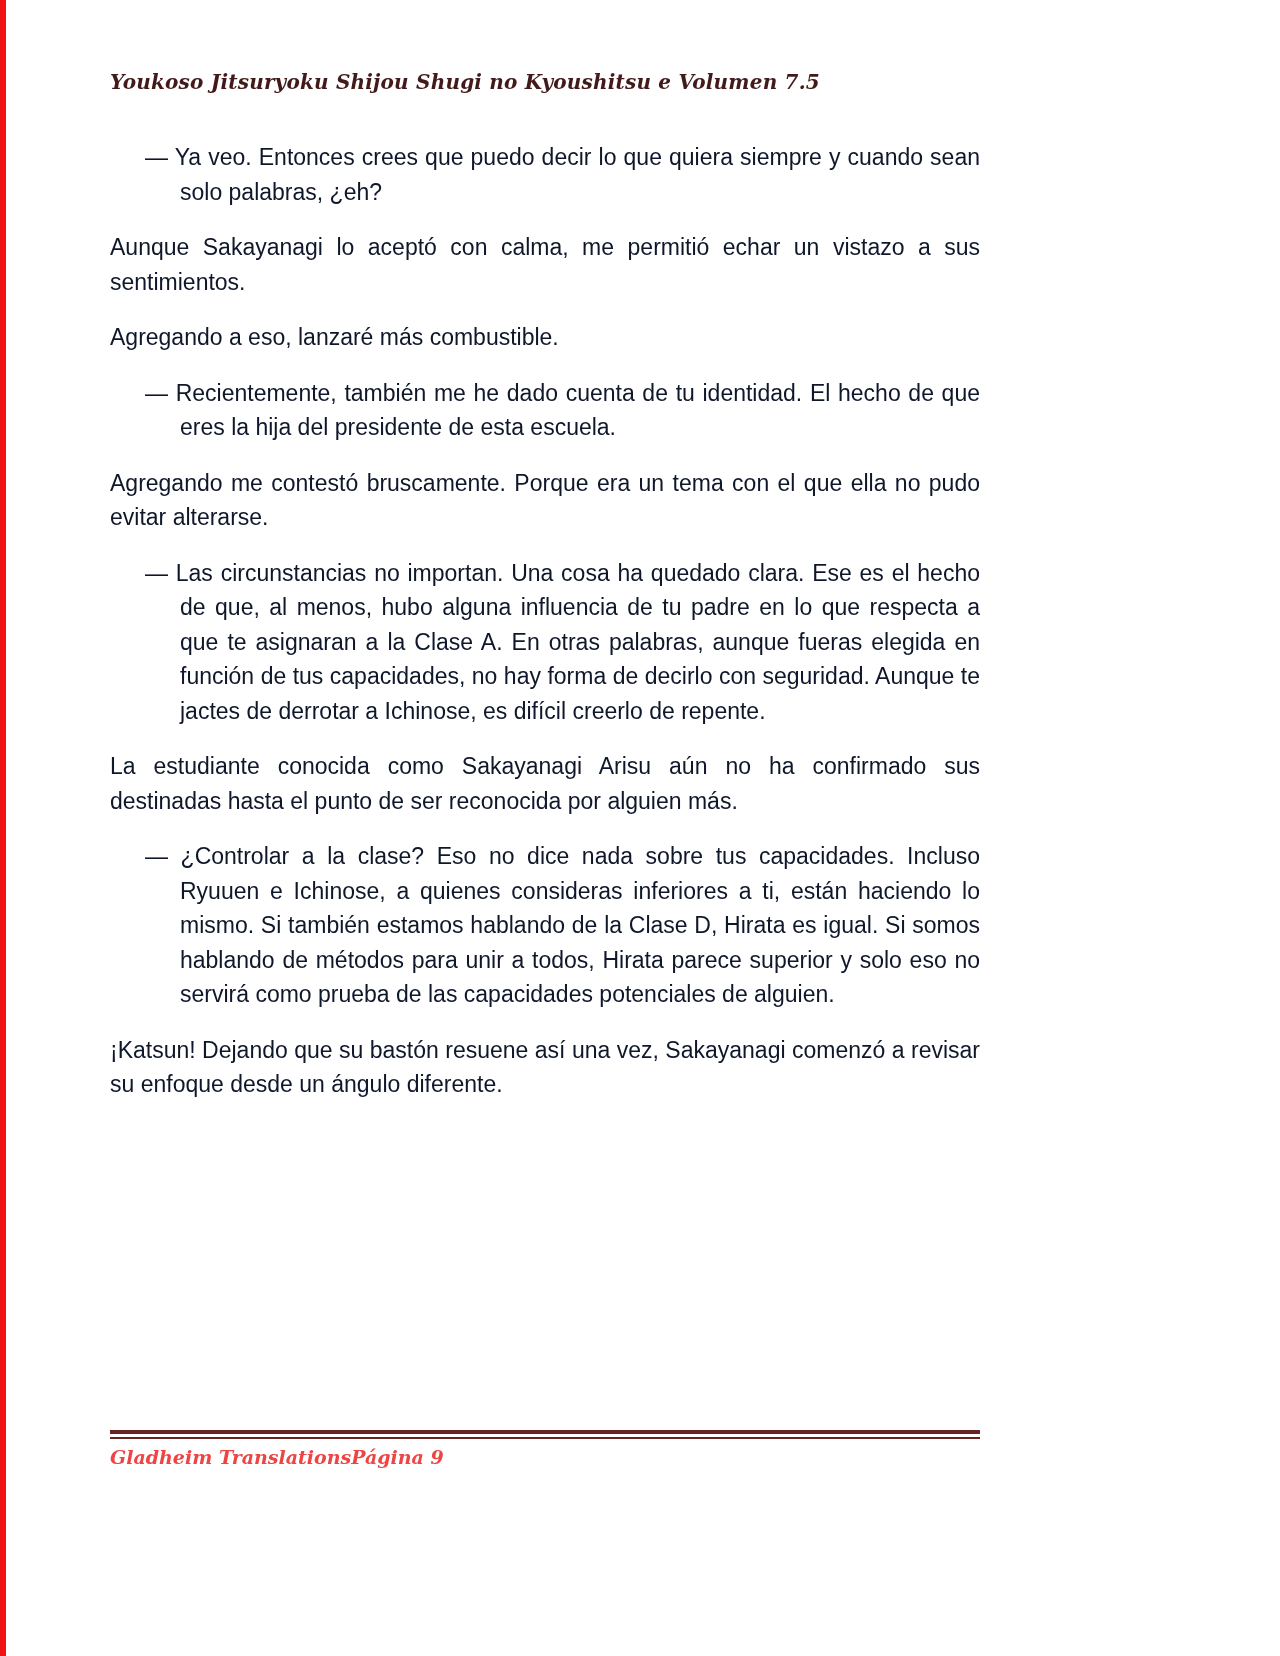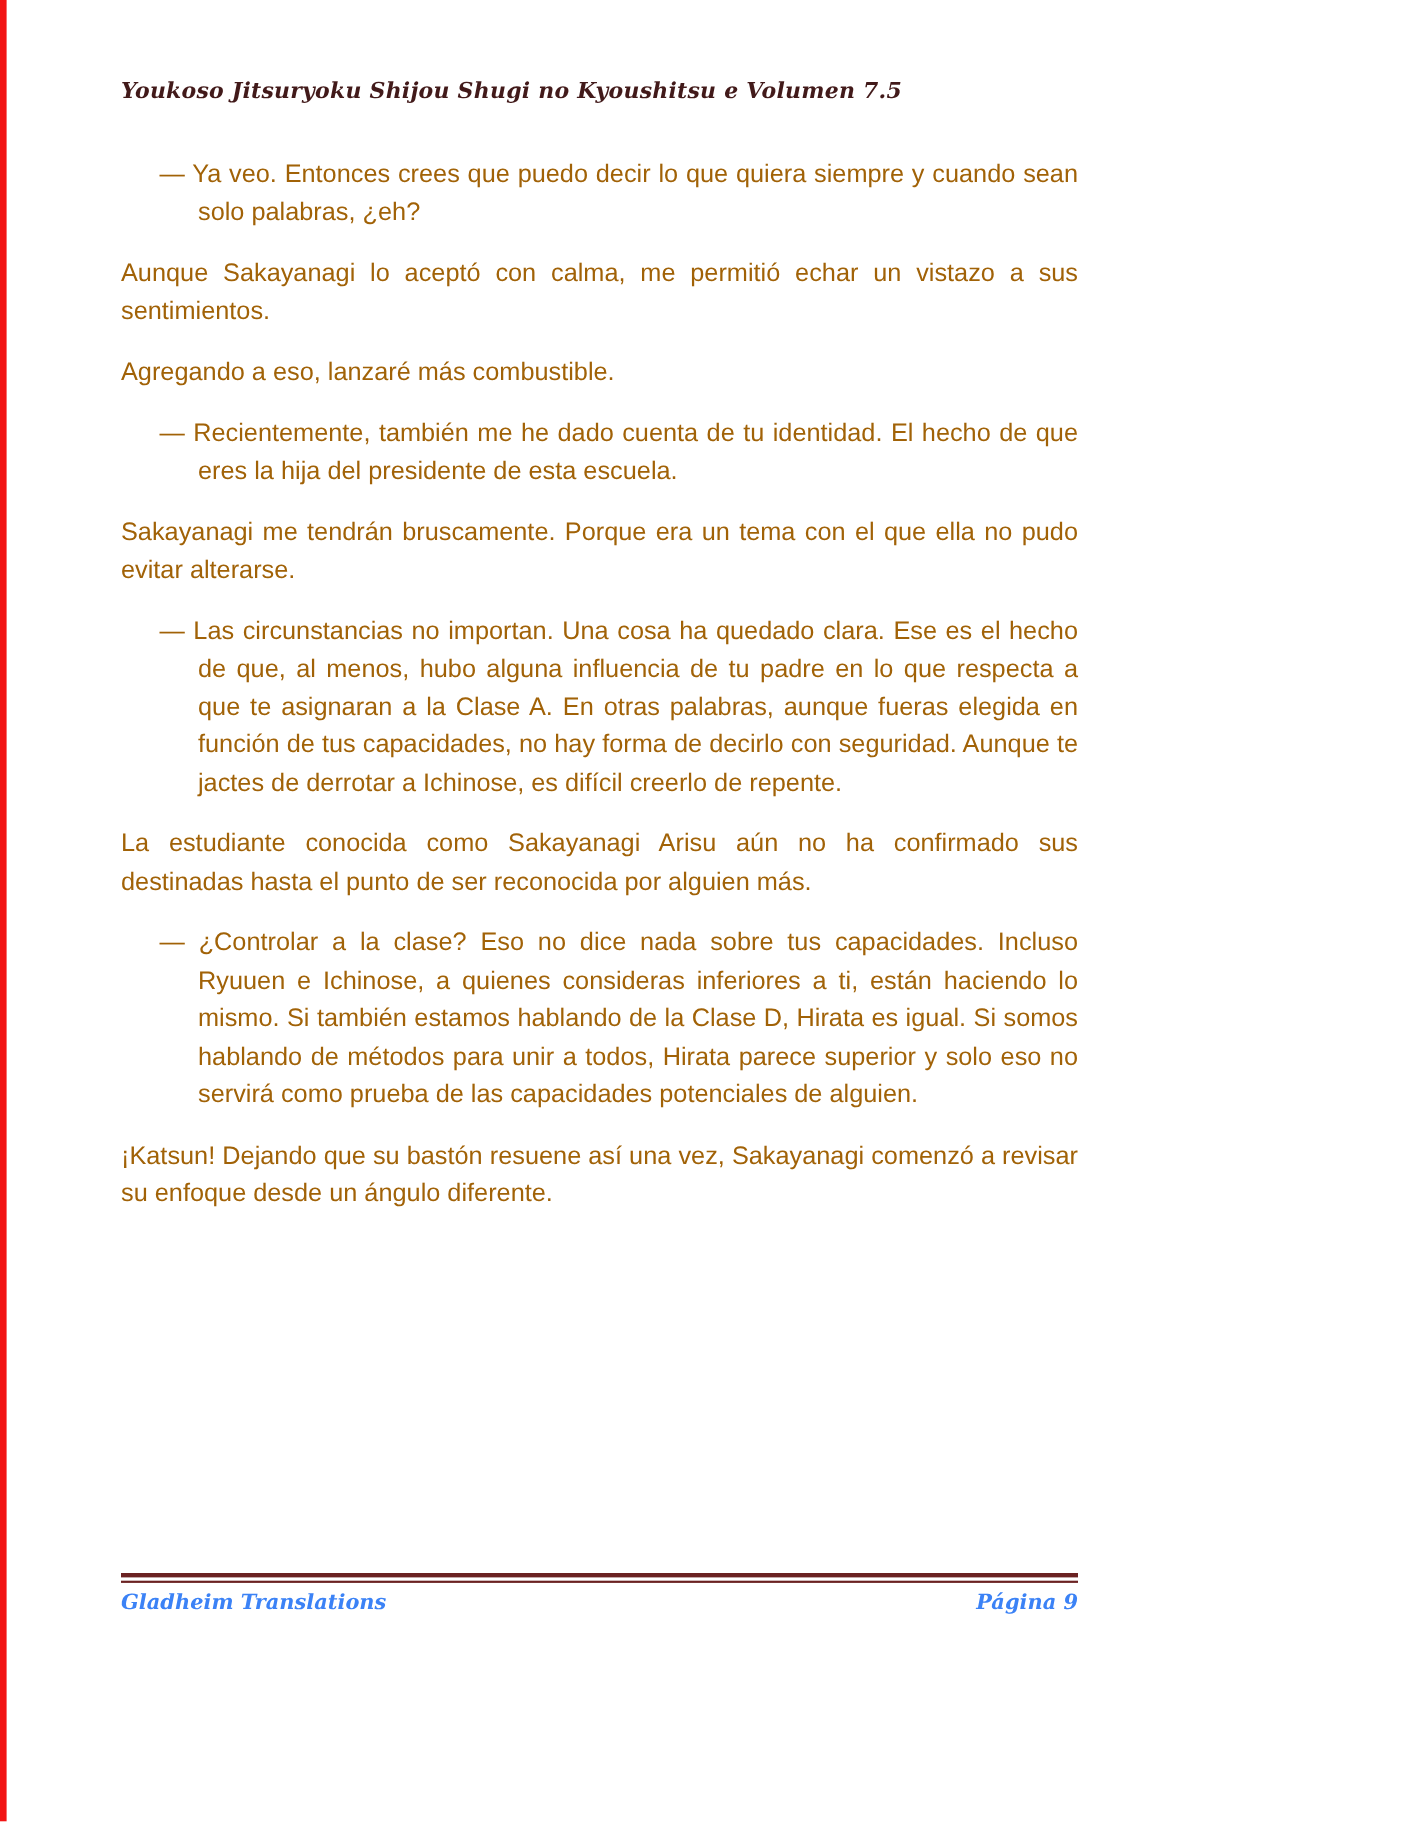--- a/index.html
+++ b/index.html
@@ -32,66 +32,65 @@
     font-size: 20px;
     letter-spacing: 0.2px;
     color: #421a1a;
     margin: 0 0 46px 0;
   }
   main p {
     margin: 21px 0 0 0;
     font-size: 23px;
     line-height: 34.5px;
     text-align: justify;
-    color: #a16207;
+    color: #0f172a;
   }
   main p:first-child { margin-top: 0; }
   p.dialogue {
     padding-left: 70px;
     text-indent: -35px;
   }
   p.dialogue + p.dialogue { margin-top: 0; }
   .footer {
     position: absolute;
     left: 110px; right: 112px; top: 1430px;
   }
   .footer-rule {
     border-top: 4px solid #6b2222;
     border-bottom: 2px solid #6b2222;
     height: 3px;
   }
   .footer-row {
     margin-top: 7px;
     display: flex;
-    justify-content: space-between;
     align-items: baseline;
     font-family: "DejaVu Serif", serif;
     font-weight: bold;
     font-style: italic;
     font-size: 19px;
-    color: #3b82f6;
+    color: #ef4444;
   }
 </style>
 </head>
 <body>
 
 <div class="page">
   <div class="left-stripe"></div>
 
   <div class="content-area">
     <header>
       <div class="header-title">Youkoso Jitsuryoku Shijou Shugi no Kyoushitsu e Volumen 7.5</div>
     </header>
 
     <main>
       <p class="dialogue">— Ya veo. Entonces crees que puedo decir lo que quiera siempre y cuando sean solo palabras, ¿eh?</p>
       <p class="normal">Aunque Sakayanagi lo aceptó con calma, me permitió echar un vistazo a sus sentimientos.</p>
       <p class="normal">Agregando a eso, lanzaré más combustible.</p>
       <p class="dialogue">— Recientemente, también me he dado cuenta de tu identidad. El hecho de que eres la hija del presidente de esta escuela.</p>
-      <p class="normal">Sakayanagi me tendrán bruscamente. Porque era un tema con el que ella no pudo evitar alterarse.</p>
+      <p class="normal">Agregando me contestó bruscamente. Porque era un tema con el que ella no pudo evitar alterarse.</p>
       <p class="dialogue">— Las circunstancias no importan. Una cosa ha quedado clara. Ese es el hecho de que, al menos, hubo alguna influencia de tu padre en lo que respecta a que te asignaran a la Clase A. En otras palabras, aunque fueras elegida en función de tus capacidades, no hay forma de decirlo con seguridad. Aunque te jactes de derrotar a Ichinose, es difícil creerlo de repente.</p>
       <p class="normal">La estudiante conocida como Sakayanagi Arisu aún no ha confirmado sus destinadas hasta el punto de ser reconocida por alguien más.</p>
       <p class="dialogue">— ¿Controlar a la clase? Eso no dice nada sobre tus capacidades. Incluso Ryuuen e Ichinose, a quienes consideras inferiores a ti, están haciendo lo mismo. Si también estamos hablando de la Clase D, Hirata es igual. Si somos hablando de métodos para unir a todos, Hirata parece superior y solo eso no servirá como prueba de las capacidades potenciales de alguien.</p>
       <p class="normal">¡Katsun! Dejando que su bastón resuene así una vez, Sakayanagi comenzó a revisar su enfoque desde un ángulo diferente.</p>
     </main>
   </div>
 
   <footer class="footer">
     <div class="footer-rule"></div>
     <div class="footer-row">

